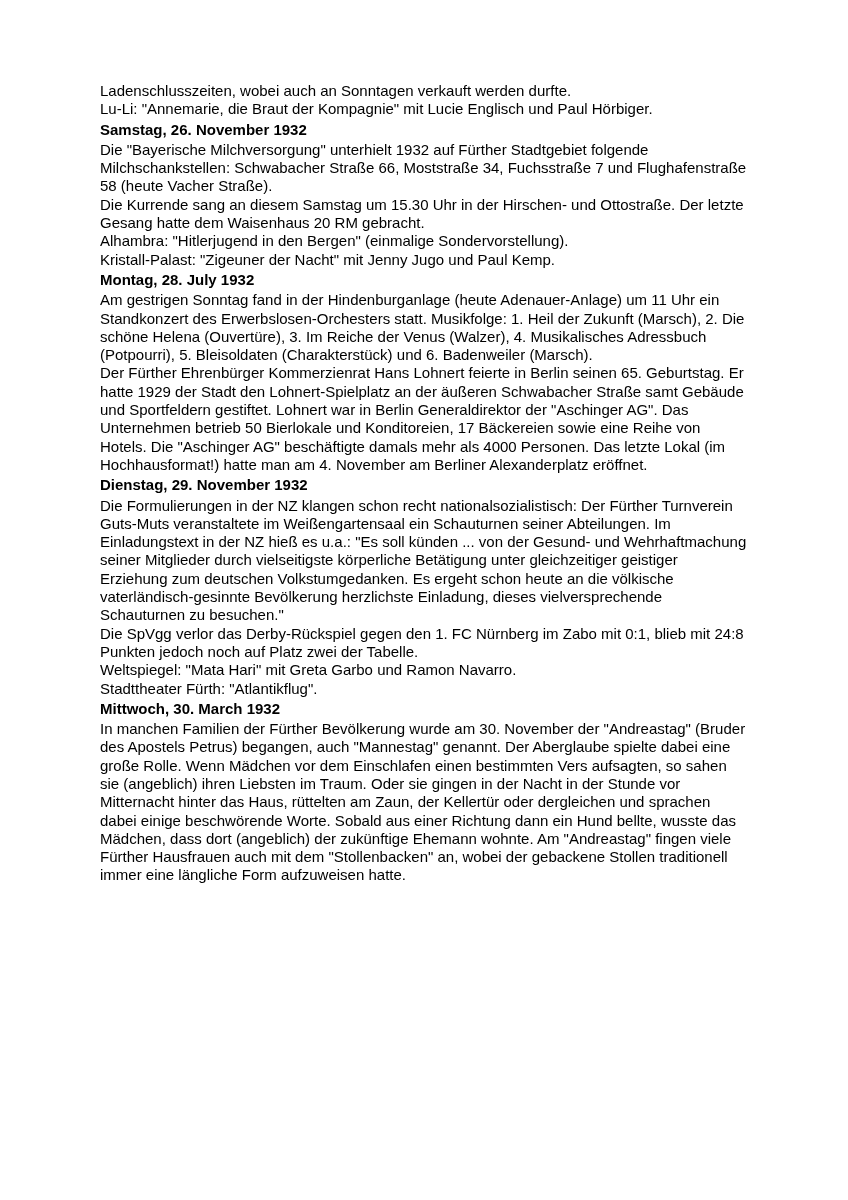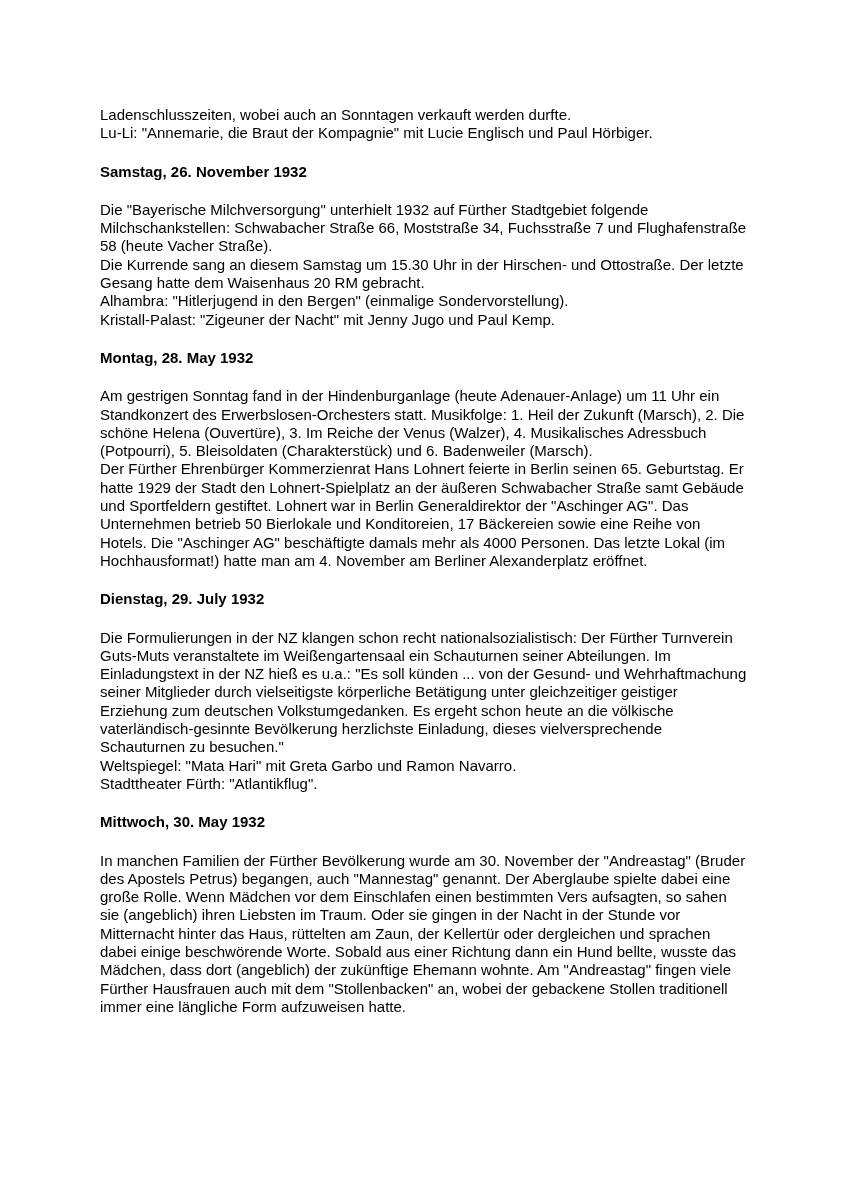--- a/index.html
+++ b/index.html
@@ -10,33 +10,33 @@
     width: 848px;
     height: 1200px;
     background: #ffffff;
     color: #000000;
     font-family: "Liberation Sans", sans-serif;
     overflow: hidden;
   }
   .doc {
     box-sizing: border-box;
     width: 736px;
-    padding: 106px 0 0 100px;
+    padding: 82px 0 0 100px;
   }
   .content {
     width: 648px;
   }
   .para {
     margin: 0;
     font-size: 15px;
     line-height: 18.3px;
     white-space: normal;
   }
   .heading {
-    margin: 20px 0;
+    margin: 2px 0;
     font-size: 15px;
     line-height: 18.3px;
     font-weight: 700;
   }
   section { margin: 0; padding: 0; }
 </style>
 </head>
 <body>
 
 <div class="doc">
@@ -47,31 +47,32 @@
 
     <section>
       <h2 class="heading">Samstag, 26. November 1932</h2>
       <p class="para">Die "Bayerische Milchversorgung" unterhielt 1932 auf Fürther Stadtgebiet folgende Milchschankstellen: Schwabacher Straße 66, Moststraße 34, Fuchsstraße 7 und Flughafenstraße 58 (heute Vacher Straße).</p>
       <p class="para">Die Kurrende sang an diesem Samstag um 15.30 Uhr in der Hirschen- und Ottostraße. Der letzte Gesang hatte dem Waisenhaus 20 RM gebracht.</p>
       <p class="para">Alhambra: "Hitlerjugend in den Bergen" (einmalige Sondervorstellung).</p>
       <p class="para">Kristall-Palast: "Zigeuner der Nacht" mit Jenny Jugo und Paul Kemp.</p>
     </section>
 
     <section>
-      <h2 class="heading">Montag, 28. May 1932</h2>
+      <h2 class="heading">Montag, 28. July 1932</h2>
       <p class="para">Am gestrigen Sonntag fand in der Hindenburganlage (heute Adenauer-Anlage) um 11 Uhr ein Standkonzert des Erwerbslosen-Orchesters statt. Musikfolge: 1. Heil der Zukunft (Marsch), 2. Die schöne Helena (Ouvertüre), 3. Im Reiche der Venus (Walzer), 4. Musikalisches Adressbuch (Potpourri), 5. Bleisoldaten (Charakterstück) und 6. Badenweiler (Marsch).</p>
       <p class="para">Der Fürther Ehrenbürger Kommerzienrat Hans Lohnert feierte in Berlin seinen 65. Geburtstag. Er hatte 1929 der Stadt den Lohnert-Spielplatz an der äußeren Schwabacher Straße samt Gebäude und Sportfeldern gestiftet. Lohnert war in Berlin Generaldirektor der "Aschinger AG". Das Unternehmen betrieb 50 Bierlokale und Konditoreien, 17 Bäckereien sowie eine Reihe von Hotels. Die "Aschinger AG" beschäftigte damals mehr als 4000 Personen. Das letzte Lokal (im Hochhausformat!) hatte man am 4. November am Berliner Alexanderplatz eröffnet.</p>
     </section>
 
     <section>
-      <h2 class="heading">Dienstag, 29. July 1932</h2>
+      <h2 class="heading">Dienstag, 29. November 1932</h2>
       <p class="para">Die Formulierungen in der NZ klangen schon recht nationalsozialistisch: Der Fürther Turnverein Guts-Muts veranstaltete im Weißengartensaal ein Schauturnen seiner Abteilungen. Im Einladungstext in der NZ hieß es u.a.: "Es soll künden ... von der Gesund- und Wehrhaftmachung seiner Mitglieder durch vielseitigste körperliche Betätigung unter gleichzeitiger geistiger Erziehung zum deutschen Volkstumgedanken. Es ergeht schon heute an die völkische vaterländisch-gesinnte Bevölkerung herzlichste Einladung, dieses vielversprechende Schauturnen zu besuchen."</p>
+      <p class="para">Die SpVgg verlor das Derby-Rückspiel gegen den 1. FC Nürnberg im Zabo mit 0:1, blieb mit 24:8 Punkten jedoch noch auf Platz zwei der Tabelle.</p>
       <p class="para">Weltspiegel: "Mata Hari" mit Greta Garbo und Ramon Navarro.</p>
       <p class="para">Stadttheater Fürth: "Atlantikflug".</p>
     </section>
 
     <section>
-      <h2 class="heading">Mittwoch, 30. May 1932</h2>
+      <h2 class="heading">Mittwoch, 30. March 1932</h2>
       <p class="para">In manchen Familien der Fürther Bevölkerung wurde am 30. November der "Andreastag" (Bruder des Apostels Petrus) begangen, auch "Mannestag" genannt. Der Aberglaube spielte dabei eine große Rolle. Wenn Mädchen vor dem Einschlafen einen bestimmten Vers aufsagten, so sahen sie (angeblich) ihren Liebsten im Traum. Oder sie gingen in der Nacht in der Stunde vor Mitternacht hinter das Haus, rüttelten am Zaun, der Kellertür oder dergleichen und sprachen dabei einige beschwörende Worte. Sobald aus einer Richtung dann ein Hund bellte, wusste das Mädchen, dass dort (angeblich) der zukünftige Ehemann wohnte. Am "Andreastag" fingen viele Fürther Hausfrauen auch mit dem "Stollenbacken" an, wobei der gebackene Stollen traditionell immer eine längliche Form aufzuweisen hatte.</p>
     </section>
 
   </div>
 </div>
 
 </body></html>

